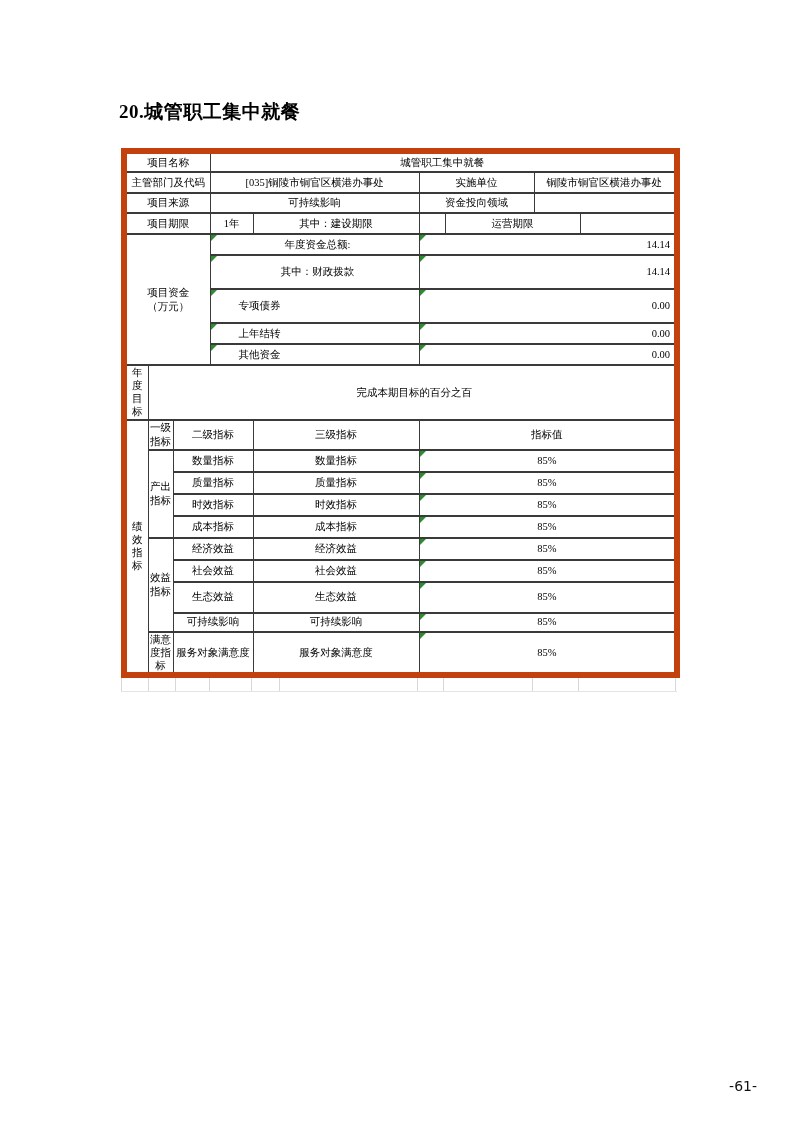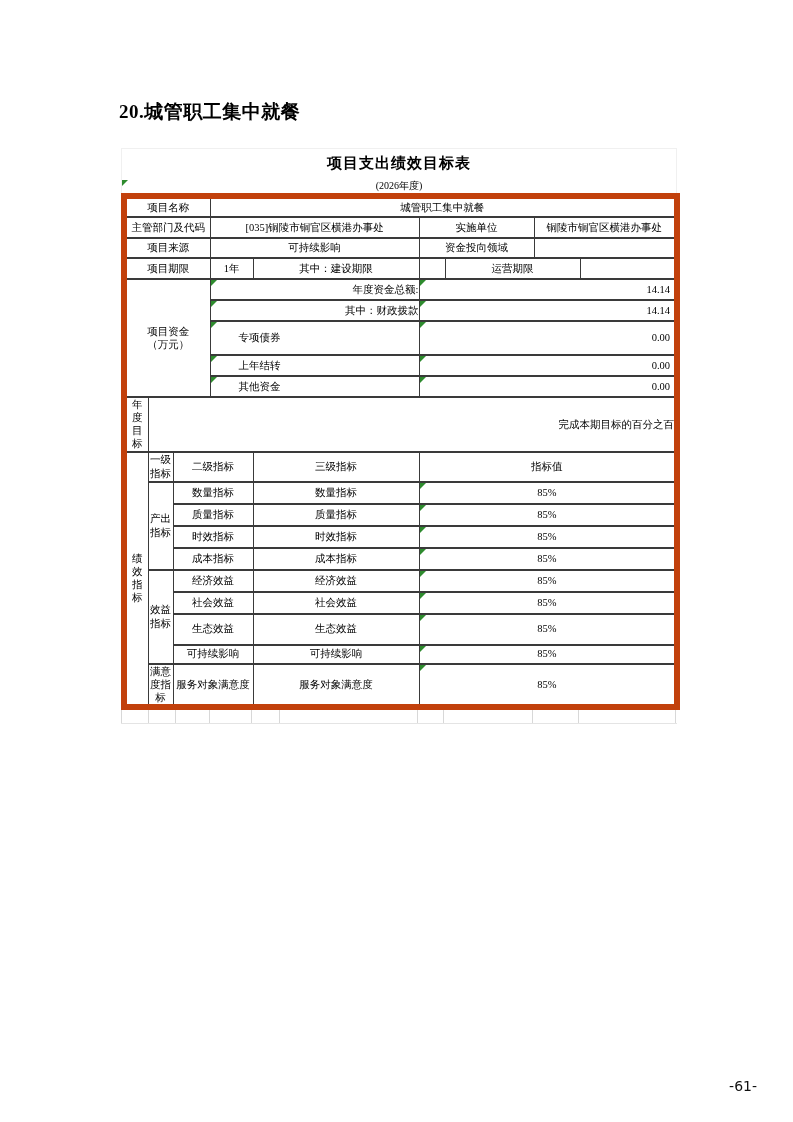--- a/index.html
+++ b/index.html
@@ -11,48 +11,41 @@
   .sheet-top{border:1px solid #f0f0f0;border-bottom:none;}
   .tbl-title{height:29px;display:flex;align-items:center;justify-content:center;
         font-size:15px;font-weight:bold;letter-spacing:1px;}
   .tbl-year{position:relative;height:15px;display:flex;align-items:center;justify-content:center;
         font-size:10px;}
   table{border-collapse:collapse;table-layout:fixed;width:556px;}
   td{border:1px solid #3a3a3a;border-top-width:2px;border-bottom-width:2px;
      padding:0;font-size:10.5px;text-align:center;vertical-align:middle;
      position:relative;line-height:1.25;overflow:hidden;}
   table{border:6px solid #c2410c;}
-  td.tl{text-align:right;padding-left:6px;}
+  td.tl{text-align:center;padding-left:6px;}
   td.indent{text-align:left;padding-left:28px;}
   td.num{text-align:right;padding-right:4px;}
   td.pre{white-space:pre-line;}
   .gt{position:absolute;top:0;left:0;width:0;height:0;
       border-top:6px solid #2e8b2e;border-right:6px solid transparent;}
   .gt-year{position:absolute;top:2px;left:0px;width:0;height:0;
       border-top:6px solid #2e8b2e;border-right:6px solid transparent;}
   .ghost-row{position:relative;height:13px;border-bottom:1px solid #e4e4e4;}
   .ghost-row i{position:absolute;top:0;bottom:0;width:1px;background:#d8d8d8;}
   .page-num{position:absolute;right:36px;bottom:28px;font-size:14px;
       font-family:"DejaVu Sans","Liberation Sans",sans-serif;color:#111;}
 </style>
 </head>
 <body>
 
 <div class="page">
 
   <div class="doc-heading">20.城管职工集中就餐</div>
 
   <div class="sheet">
-    <div class="sheet-top">
-      <div class="tbl-title">项目支出绩效目标表</div>
-      <div class="tbl-year">
-        <i class="gt-year"></i>
-        <span>(2026年度)</span>
-      </div>
-    </div>
 
     <table>
       <colgroup>
         <col style="width:24px">
           <col style="width:25px">
           <col style="width:37px">
         <col style="width:43px">
           <col style="width:166px">
           <col style="width:26px">
         <col style="width:89px">
@@ -88,21 +81,21 @@
         <td colspan="2">运营期限</td>
         <td></td>
       </tr>
 
       <tr style="height:21px">
         <td colspan="3" rowspan="5" class="pre">项目资金
 （万元）</td>
         <td colspan="2" class="tl"><i class="gt"></i><span>年度资金总额:</span></td>
         <td colspan="4" class="num"><i class="gt"></i><span>14.14</span></td>
       </tr>
-      <tr style="height:21px">
+      <tr style="height:34px">
         <td colspan="2" class="tl"><i class="gt"></i><span>其中：财政拨款</span></td>
         <td colspan="4" class="num"><i class="gt"></i><span>14.14</span></td>
       </tr>
       <tr style="height:34px">
         <td colspan="2" class="indent"><i class="gt"></i><span>专项债券</span></td>
         <td colspan="4" class="num"><i class="gt"></i><span>0.00</span></td>
       </tr>
       <tr style="height:21px">
         <td colspan="2" class="indent"><i class="gt"></i><span>上年结转</span></td>
         <td colspan="4" class="num"><i class="gt"></i><span>0.00</span></td>

